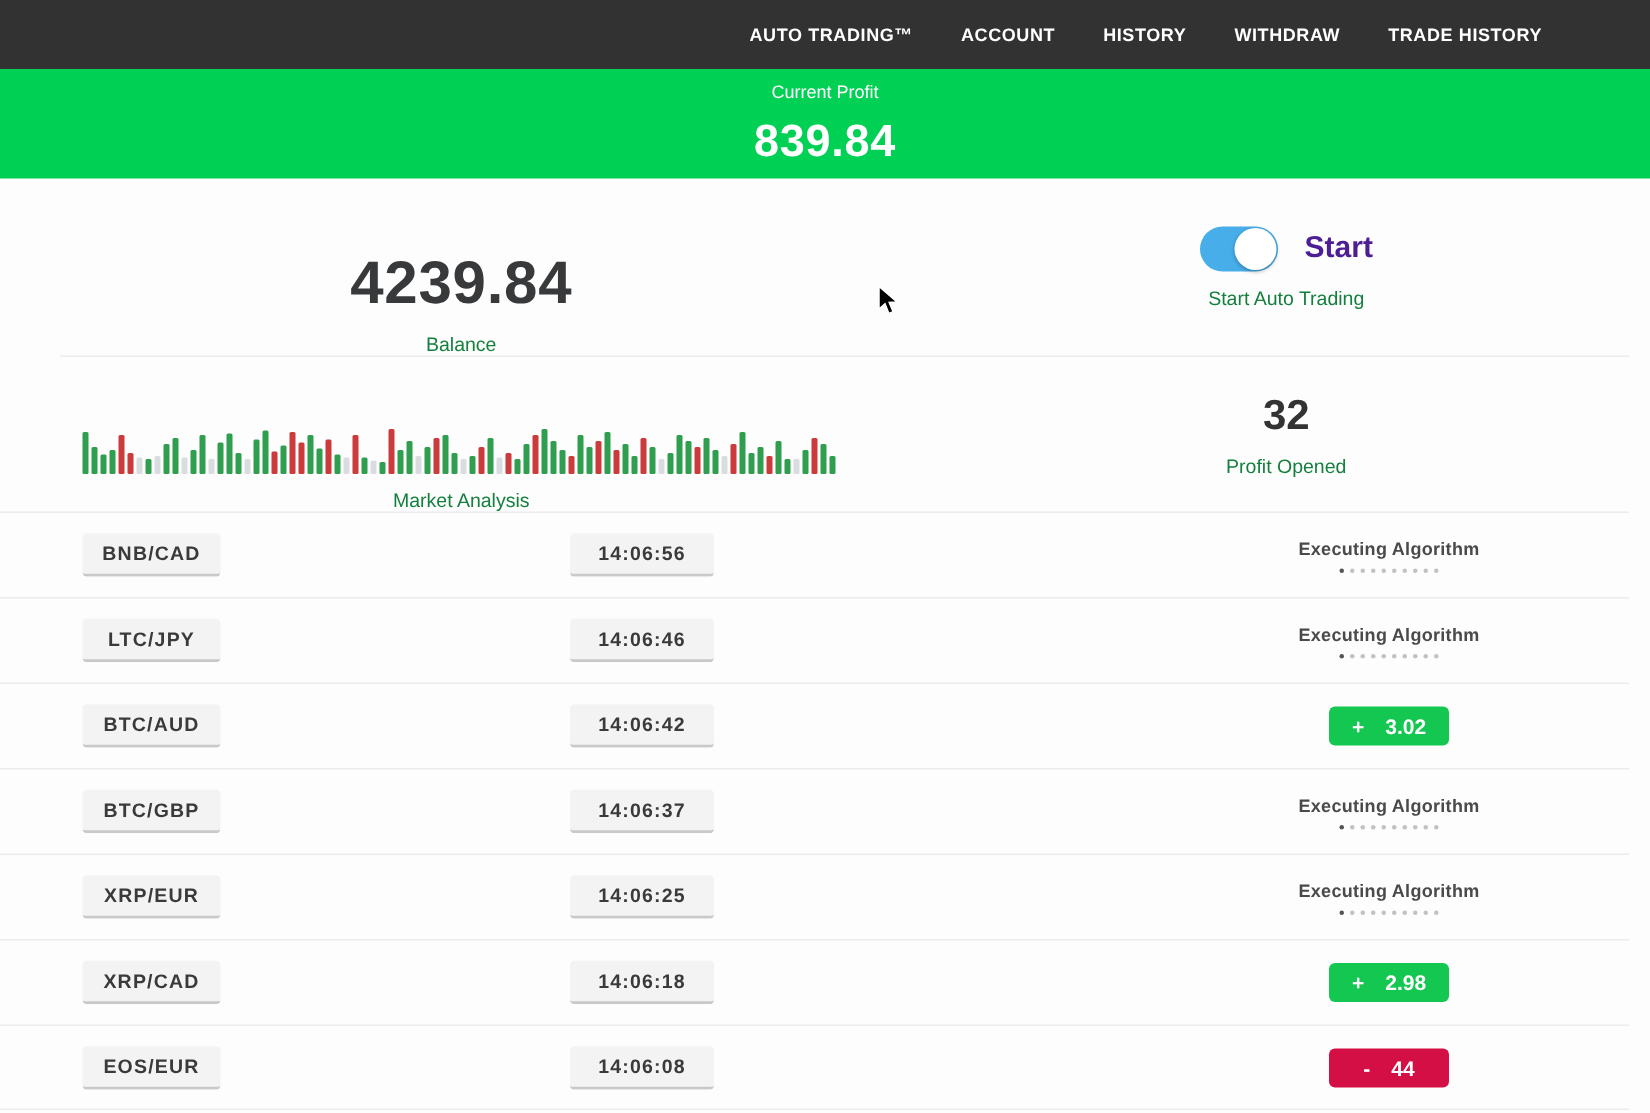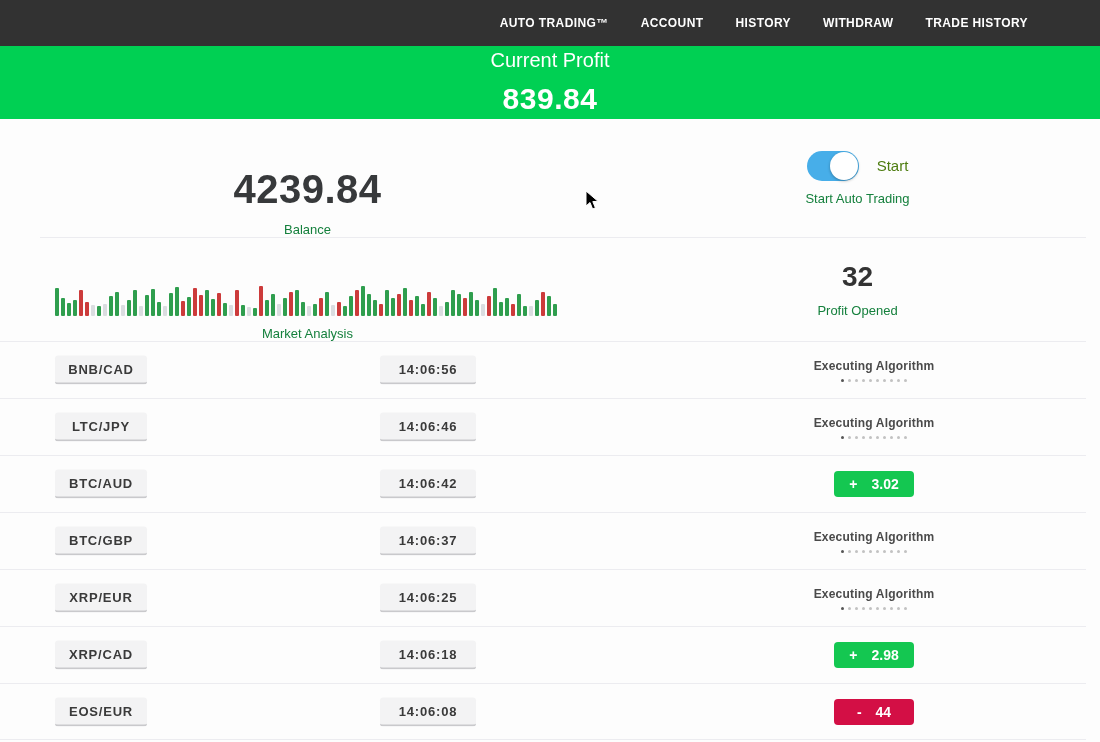--- a/index.html
+++ b/index.html
@@ -19,21 +19,21 @@
   .nav-item {
     color:#fff; font-size:12px; font-weight:bold;
     letter-spacing:.4px; cursor:pointer; white-space:nowrap;
   }
 
   
   .banner {
     height:73px; background:#00d053; color:#fff;
     display:flex; flex-direction:column; align-items:center; justify-content:center;
   }
-  .banner-label { font-size:20px; margin-bottom:10px; }
+  .banner-label { font-size:12px; margin-bottom:10px; }
   .banner-value { font-size:30px; font-weight:bold; letter-spacing:.5px; }
 
   
   .summary-row {
     display:flex; height:118px;
   }
   .summary-row.second { height:103px; }
   .col-left { width:615px; display:flex; flex-direction:column; align-items:center; justify-content:flex-end; }
   .col-right { width:485px; display:flex; flex-direction:column; align-items:center; justify-content:center; }
 
@@ -43,21 +43,21 @@
   .toggle-wrap { display:flex; align-items:center; gap:18px; }
   .toggle {
     width:52px; height:30px; border-radius:15px; background:#47aee9;
     position:relative; cursor:pointer;
   }
   .toggle .knob {
     position:absolute; right:1px; top:1px; width:28px; height:28px;
     background:#fff; border-radius:50%;
     box-shadow:0 1px 3px rgba(0,0,0,.3);
   }
-  .toggle-label { font-size:15px; font-weight:normal; color:#4d7c0f; }
+  .toggle-label { font-size:20px; font-weight:bold; color:#4c1d95; }
 
   .divider { border-top:1px solid #ececf0; margin:0 14px 0 40px; }
 
   .chart-strip {
     display:flex; align-items:flex-end; gap:2px; height:34px; width:506px;
   }
   .chart-strip .bar { width:4px; border-radius:1px; }
 
   .trades-value { font-size:28px; font-weight:bold; color:#333; }
 
@@ -70,21 +70,21 @@
     position:absolute; top:50%; transform:translateY(-50%);
     background:#f3f3f4; border:none; border-bottom:2px solid #c9c9cc;
     border-radius:3px; padding:6px 0; text-align:center;
     font-family:"Liberation Sans", sans-serif;
     font-size:13px; font-weight:bold; color:#3a3a3a; letter-spacing:.8px;
     cursor:pointer;
   }
   .chip.pair { left:55px; width:92px; }
   .chip.time { left:380px; width:96px; }
   .status-cell {
-    position:absolute; left:736px; width:276px; height:100%;
+    position:absolute; left:788px; width:276px; height:100%;
     display:flex; flex-direction:column; align-items:center; justify-content:center;
   }
   .exec-text { font-size:12px; font-weight:bold; color:#4a4a4a; letter-spacing:.2px; }
   .dots { display:flex; gap:4px; margin-top:6px; }
   .dots i { width:3px; height:3px; border-radius:50%; background:#c2c2c2; }
   .dots i.active { background:#555; }
   .badge {
     width:80px; height:26px; border-radius:4px;
     display:flex; align-items:center; justify-content:center; gap:14px;
     color:#fff; font-size:14px; font-weight:bold;

